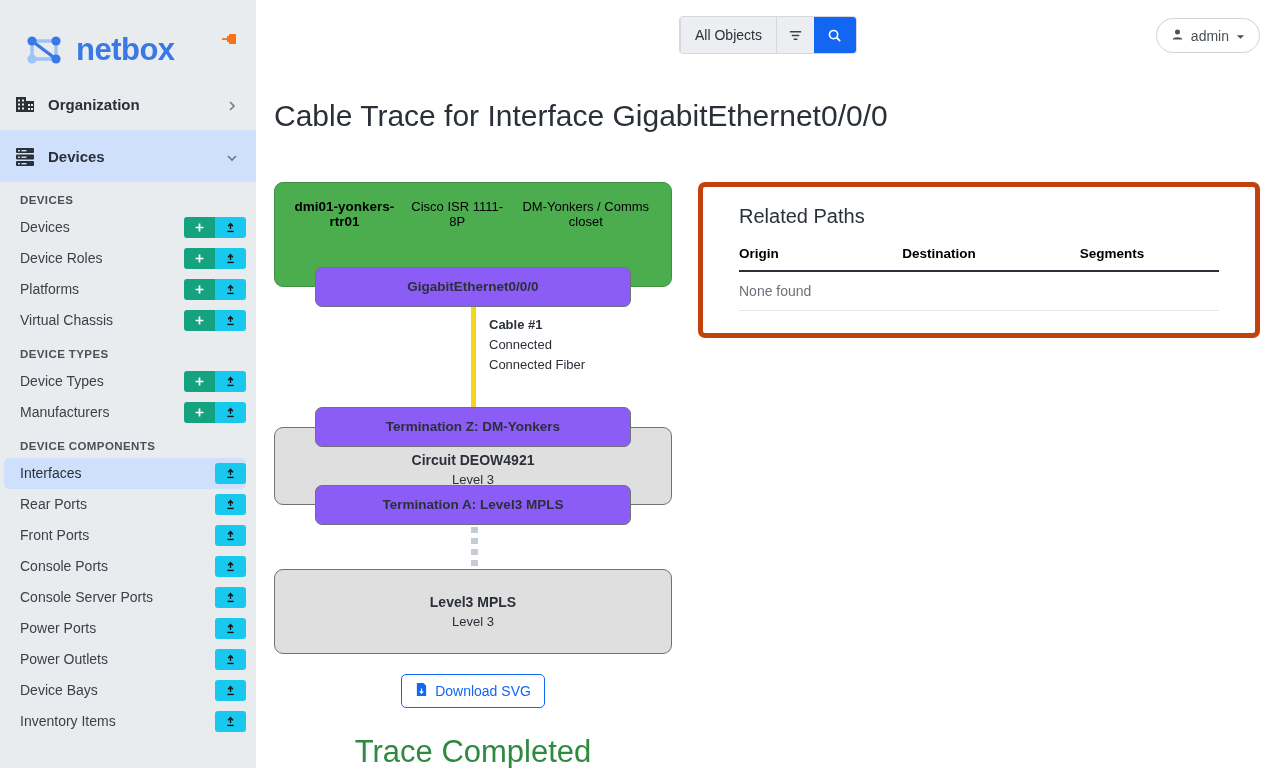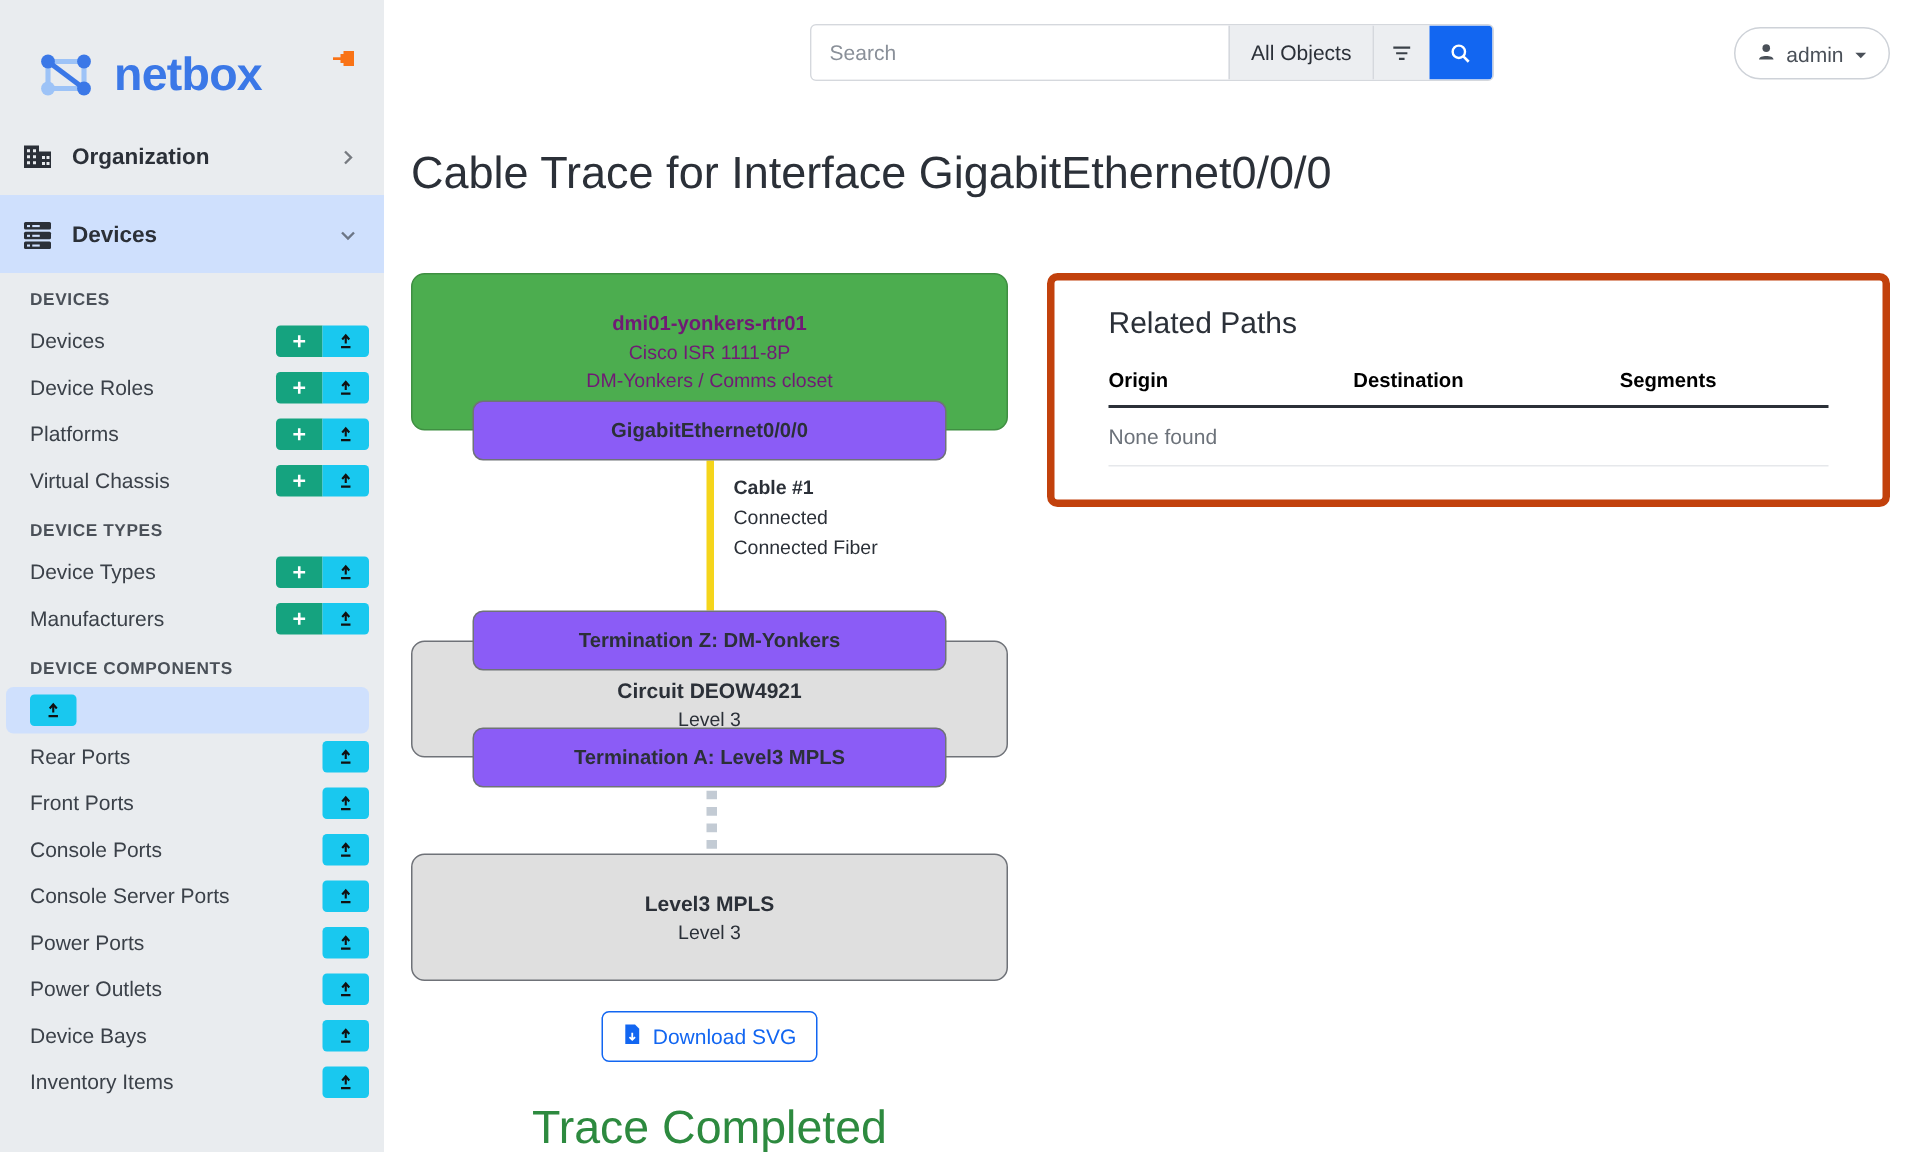--- a/index.html
+++ b/index.html
@@ -126,22 +126,22 @@
   .paths-col { flex: 1; }
 
   
   .trace { position: relative; width: 398px; }
 
   .node {
     border-radius: 9px; text-align: center;
     padding: 16px 10px; position: relative;
   }
   .node-device {
-    background: #4cad4f; border: 1px solid #3f8f42; color: #701a75;
-    height: 105px; display:flex; flex-direction:column; justify-content:center; gap:4px;
+    background: #4cad4f; border: 1px solid #3f8f42; color: #000000;
+    height: 105px; display:flex; justify-content:center; gap:4px;
   }
   .node-device .n-title { font-size: 13.5px; font-weight: 700; }
   .node-device .n-sub { font-size: 13px; font-weight: 400; }
 
   .node-plain {
     background: #dfdfdf; border: 1px solid #6f7278; color: #2b3038;
     display:flex; flex-direction:column; justify-content:center; gap:4px;
   }
   .node-plain .n-title { font-size: 14px; font-weight: 700; }
   .node-plain .n-sub { font-size: 13px; }
@@ -376,20 +376,21 @@
             <svg viewBox="0 0 14 14" width="11" height="11">
               <path d="M7 2 L7 9 M4 5.5 L7 2 L10 5.5" stroke="#111" stroke-width="1.8" fill="none"></path>
               <path d="M3 12 H11" stroke="#111" stroke-width="1.8"></path>
             </svg>
           </span>
       </span>
     </div>
 
     <div class="sec-head">DEVICE COMPONENTS</div>
     <div class="nav-row is-active">
+      <span class="nr-label">Interfaces</span>
       <span class="btn-group">
         <span class="mini-btn mini-imp only">
             <svg viewBox="0 0 14 14" width="11" height="11">
               <path d="M7 2 L7 9 M4 5.5 L7 2 L10 5.5" stroke="#111" stroke-width="1.8" fill="none"></path>
               <path d="M3 12 H11" stroke="#111" stroke-width="1.8"></path>
             </svg>
           </span>
       </span>
     </div>
     <div class="nav-row">
@@ -480,21 +481,20 @@
           </span>
       </span>
     </div>
 
   </aside>
 
   <section class="main">
 
     <div class="topbar">
       <div class="search-wrap">
-        <input class="search-input" type="text" placeholder="Search" style="">
         <span class="search-scope">All Objects</span>
         <span class="search-filter">
           <svg viewBox="0 0 16 16" width="15" height="15">
             <path d="M2 4 H14 M4 8 H12 M6 12 H10" stroke="#3b4149" stroke-width="1.5"></path>
           </svg>
         </span>
         <span class="search-go">
           <svg viewBox="0 0 16 16" width="15" height="15">
             <circle cx="7" cy="7" r="4.4" stroke="#fff" stroke-width="1.7" fill="none"></circle>
             <path d="M10.4 10.4 L14 14" stroke="#fff" stroke-width="1.9"></path>

